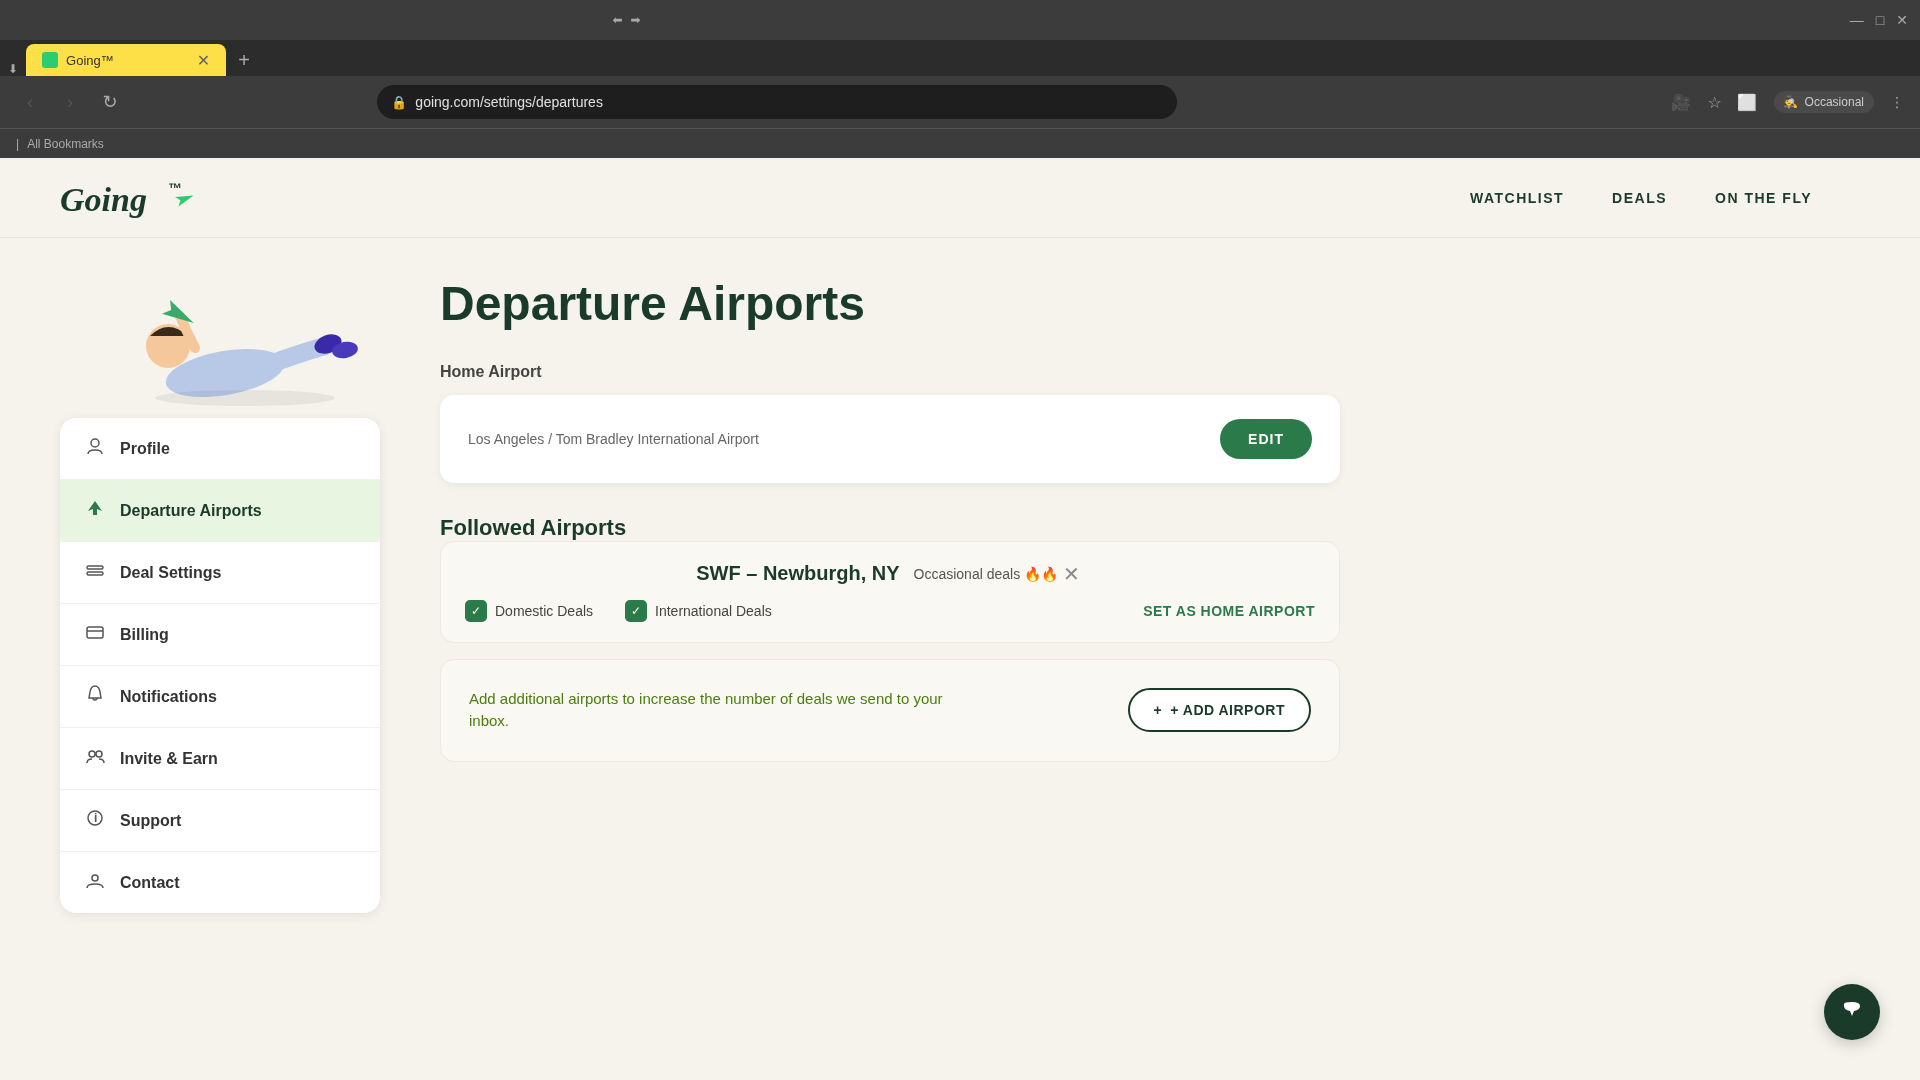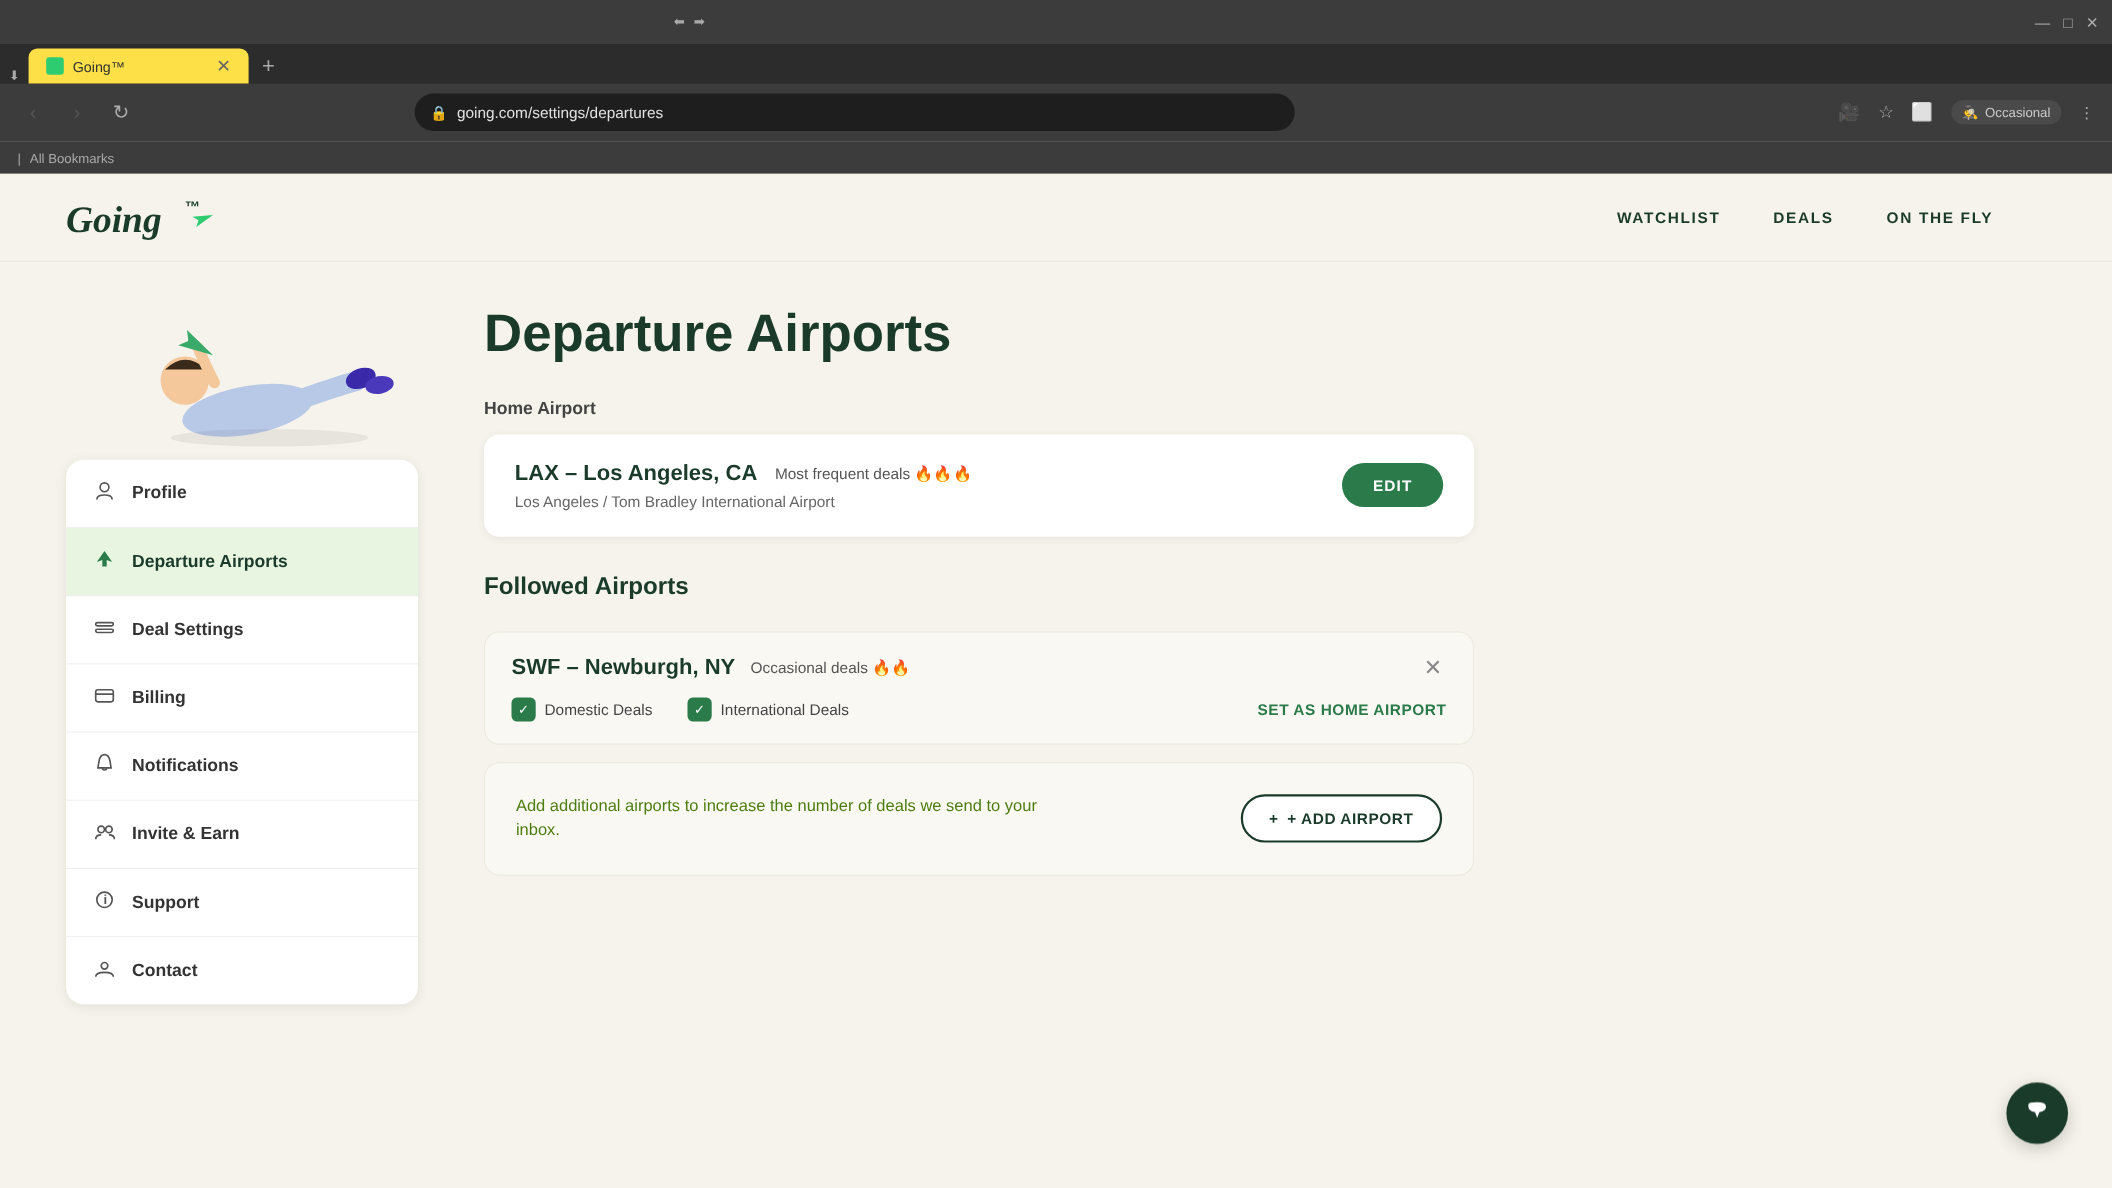--- a/index.html
+++ b/index.html
@@ -322,35 +322,35 @@
       letter-spacing: 1px;
       cursor: pointer;
       text-transform: uppercase;
     }
 
     
     .followed-section-header {
       font-size: 22px;
       font-weight: 700;
       color: #1a3a2a;
-      margin-bottom: 28px;
+      margin-bottom: 0;
       margin-top: 32px;
     }
     .followed-card {
       background: #f9f8f3;
       border-radius: 14px;
       padding: 20px 24px;
       margin-bottom: 16px;
       border: 1px solid #ece9de;
       position: relative;
     }
     .followed-card-top {
       display: flex;
       align-items: center;
-      justify-content: space-between;
+      justify-content: center;
       margin-bottom: 4px;
     }
     .followed-card-title {
       display: flex;
       align-items: center;
       gap: 14px;
     }
     .close-btn {
       background: none;
       border: none;
@@ -631,31 +631,20 @@
       </div>
     </aside>
 
     <main class="main-content">
       <h1 class="page-title">Departure Airports</h1>
 
       <div class="section-label">Home Airport</div>
 
       <div class="airport-card">
         <div class="airport-card-info">
-          <div class="airport-card-top">
-            <span class="airport-code-name">
-              <span class="airport-code">LAX</span>
-              <span>–</span>
-              <span>Los Angeles, CA</span>
-            </span>
-            <span class="deal-badge">
-              <span>Most frequent deals</span>
-              <span>🔥🔥🔥</span>
-            </span>
-          </div>
           <div class="airport-full-name">Los Angeles / Tom Bradley International Airport</div>
         </div>
         <button class="edit-btn">EDIT</button>
       </div>
 
       <div class="followed-section-header">Followed Airports</div>
 
       <div class="followed-card">
         <div class="followed-card-top">
           <div class="followed-card-title">

